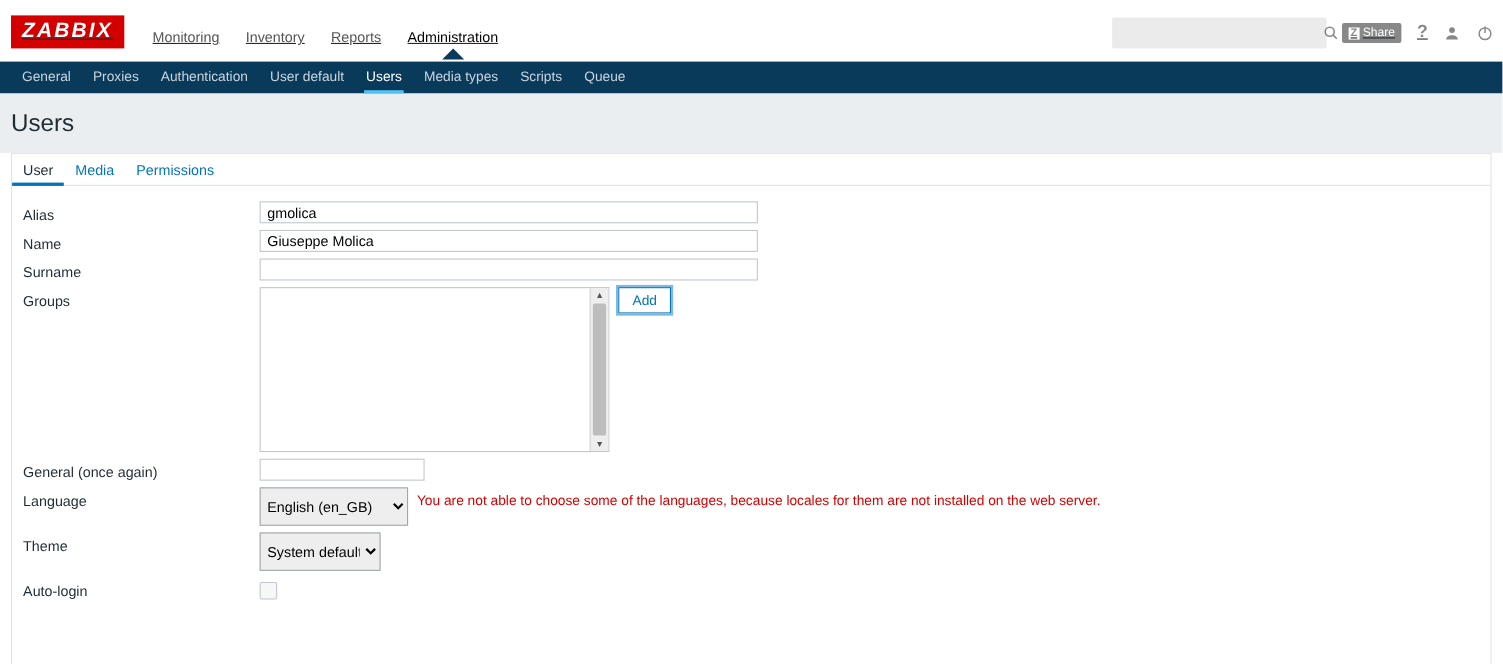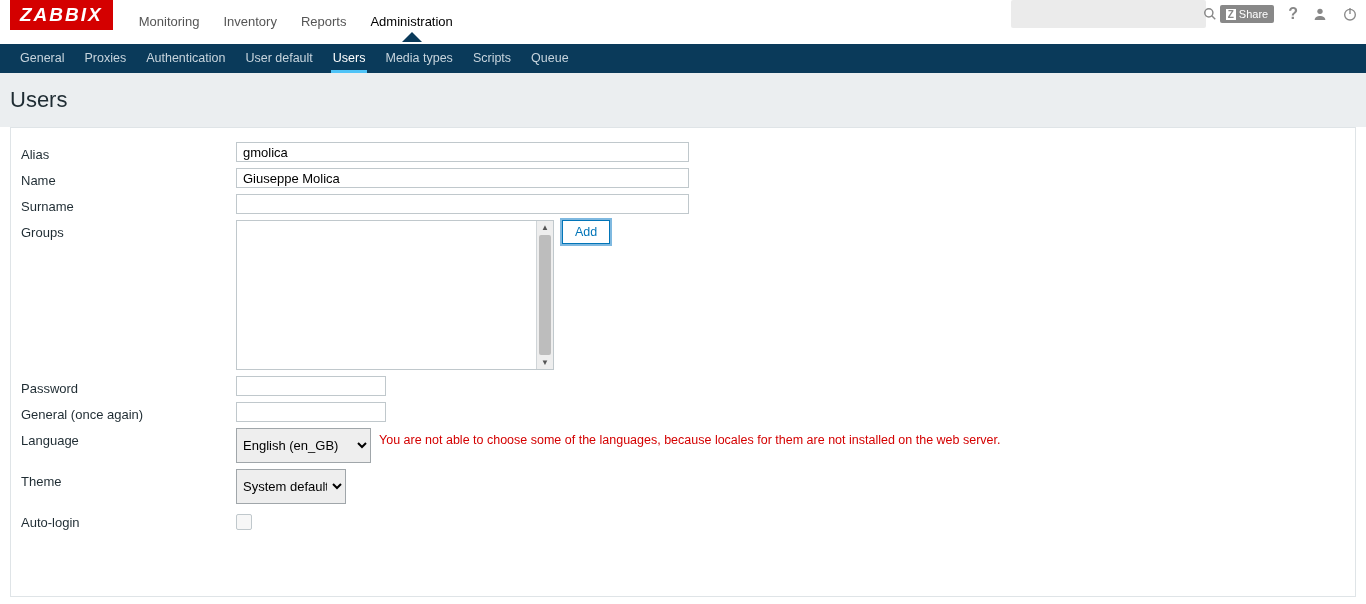--- a/index.html
+++ b/index.html
@@ -1,35 +1,35 @@
 <!DOCTYPE html>
 <html><head>
   <meta charset="utf-8">
   <style>
     * { margin: 0; padding: 0; box-sizing: border-box; font-family: Arial, Helvetica, sans-serif; }
     body { font-size: 13px; color: #1f2c33; background: #fff; overflow-y: scroll; }
 
-    .top-bar { display: flex; align-items: flex-start; height: 44px; padding: 0 8px 0 10px; background: #fff; }
+    .top-bar { display: flex; align-items: flex-end; height: 44px; padding: 0 8px 0 10px; background: #fff; text-decoration: underline; }
     .logo { background: #d40000; color: #fff; font-weight: bold; font-size: 19px; letter-spacing: 2px; padding: 4px 10px; font-style: italic; margin-right: 14px; }
     .main-nav { display: flex; gap: 0; flex: 1; }
     .main-nav-item { padding: 0 12px; height: 32px; line-height: 44px; color: #555; cursor: pointer; position: relative; }
     .main-nav-item.active { color: #000; font-weight: normal; }
     .main-nav-item.active::after {
       content: ''; position: absolute; bottom: -10px; left: 50%; transform: translateX(-50%);
       width: 0; height: 0; border-left: 10px solid transparent; border-right: 10px solid transparent;
       border-bottom: 10px solid #0a3a5a; z-index: 2;
     }
     .right-controls { display: flex; align-items: center; gap: 14px; }
     .search-box { display: flex; align-items: center; background: #ebebeb; height: 28px; width: 195px; border-radius: 2px; padding-right: 8px; }
     .search-input { flex: 1; background: transparent; border: none; outline: none; padding: 0 8px; font-size: 13px; }
     .icon-btn { cursor: pointer; color: #777; display: flex; align-items: center; }
     .share-pill { display: flex; align-items: center; gap: 3px; background: #888; color: #fff; padding: 3px 6px; border-radius: 2px; font-size: 11px; cursor: pointer; }
     .share-pill .z { background: #fff; color: #888; font-weight: bold; padding: 0 2px; font-size: 10px; }
 
-    .sub-nav { background: #0a3a5a; height: 29px; display: flex; align-items: flex-start; padding-left: 10px; }
+    .sub-nav { background: #0a3a5a; height: 29px; display: flex; align-items: flex-start; padding-left: 10px; margin-top: 12px; }
     .sub-nav-item { color: #c7d4dd; padding: 0 10px; line-height: 29px; cursor: pointer; font-size: 12.5px; position: relative; }
     .sub-nav-item.active { color: #fff; }
     .sub-nav-item.active::after { content: ''; position: absolute; bottom: 0; left: 8px; right: 8px; height: 3px; background: #4fc3f7; }
 
     .page-header-area { background: #ebeef0; padding: 14px 10px; }
     .page-title { font-size: 22px; font-weight: normal; color: #1f2c33; }
 
     .content-panel { margin: 0 10px 10px; background: #fff; border: 1px solid #dfe4e7; min-height: 470px; }
 
     .tabs { display: flex; border-bottom: 1px solid #dfe4e7; height: 29px; align-items: stretch; }
@@ -105,20 +105,25 @@
   <div class="sub-nav-item">Media types</div>
   <div class="sub-nav-item">Scripts</div>
   <div class="sub-nav-item">Queue</div>
 </div>
 
 <div class="page-header-area">
   <h1 class="page-title">Users</h1>
 </div>
 
 <div class="content-panel">
+  <div class="tabs">
+    <div class="tab active">User</div>
+    <div class="tab">Media</div>
+    <div class="tab">Permissions</div>
+  </div>
 
   <div class="form">
 
     <div class="field">
       <label class="field-label">Alias</label>
       <div class="field-control">
         <input class="text-input" type="text" value="gmolica" style="">
       </div>
     </div>
 
@@ -143,26 +148,20 @@
           <div class="listbox-scroll">
             <div class="listbox-arrow up">▲</div>
             <div class="listbox-thumb"></div>
             <div class="listbox-arrow down">▼</div>
           </div>
         </div>
         <button class="btn">Add</button>
       </div>
     </div>
 
-    <div class="field">
-      <label class="field-label">Password</label>
-      <div class="field-control">
-        <input class="text-input small" type="password" value="" style="">
-      </div>
-    </div>
 
     <div class="field">
       <label class="field-label">General (once again)</label>
       <div class="field-control">
         <input class="text-input small" type="password" value="" style="">
       </div>
     </div>
 
     <div class="field">
       <label class="field-label">Language</label>

